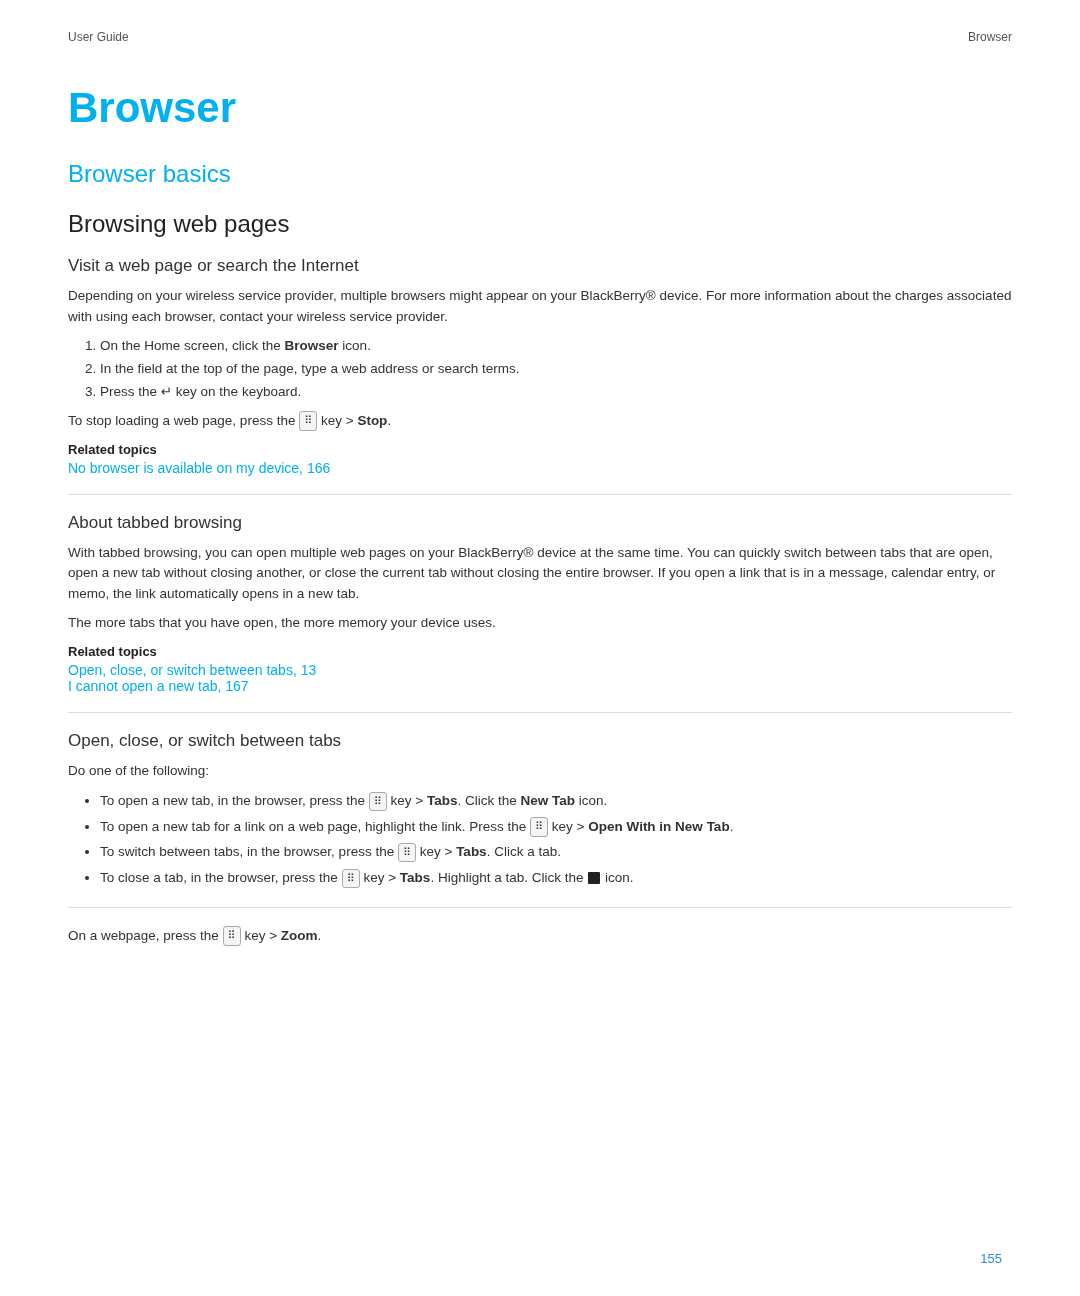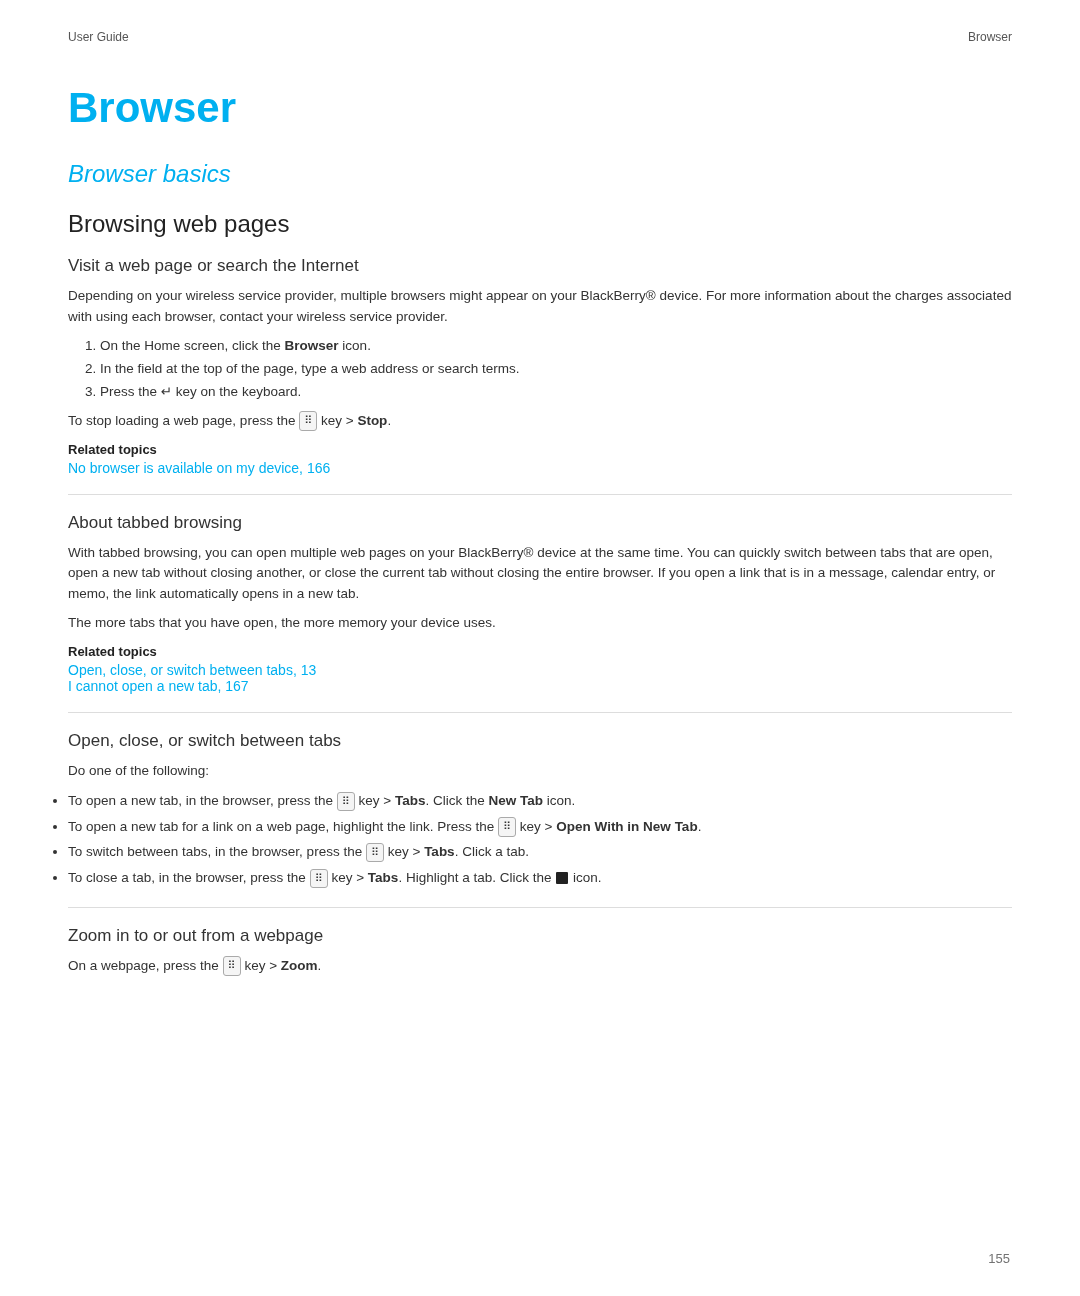--- a/index.html
+++ b/index.html
@@ -33,21 +33,20 @@
       color: #00b0f0;
       margin-bottom: 28px;
       margin-top: 10px;
     }
     .section-title {
       font-size: 24px;
       font-weight: normal;
       color: #00b0f0;
       margin-bottom: 22px;
       margin-top: 16px;
-      font-style: italic;
     }
     .subsection-title {
       font-size: 17px;
       font-weight: normal;
       color: #333;
       margin-bottom: 10px;
       margin-top: 18px;
     }
     .body-text {
       font-size: 13.5px;
@@ -70,20 +69,21 @@
       margin-left: 32px;
       margin-bottom: 8px;
     }
     ol.steps li {
       font-size: 13.5px;
       color: #333;
       line-height: 1.55;
       margin-bottom: 2px;
     }
     ul.bullets {
+      margin-left: 32px;
       margin-bottom: 8px;
       list-style-type: disc;
     }
     ul.bullets li {
       font-size: 13.5px;
       color: #333;
       line-height: 1.6;
       margin-bottom: 4px;
     }
     .key-icon {
@@ -108,23 +108,23 @@
       margin: 0 1px;
     }
     .divider {
       border: none;
       border-top: 1px solid #ddd;
       margin: 18px 0 18px 0;
     }
     .page-number {
       position: absolute;
       bottom: 30px;
-      right: 70px;
+      right: 78px;
       font-size: 13px;
-      color: #737373;
+      color: #3b82f6;
     }
     .section-block {
       margin-bottom: 10px;
     }
     b { font-weight: bold; }
   </style>
 </head>
 <body>
 
 <div class="page">
@@ -200,21 +200,20 @@
           key &gt; <b>Tabs</b>. Highlight a tab. Click the
           <span class="black-icon"></span>
           icon.
         </li>
       </ul>
     </div>
 
     <hr class="divider">
 
     <div>
-      <div class="subsection-title">Zoom in to or out from a webpage</div>
       <p class="body-text">
         On a webpage, press the
         <span class="key-icon">⠿</span>
         key &gt; <b>Zoom</b>.
       </p>
     </div>
 
   </div>
 
   <div class="page-number">155</div>

